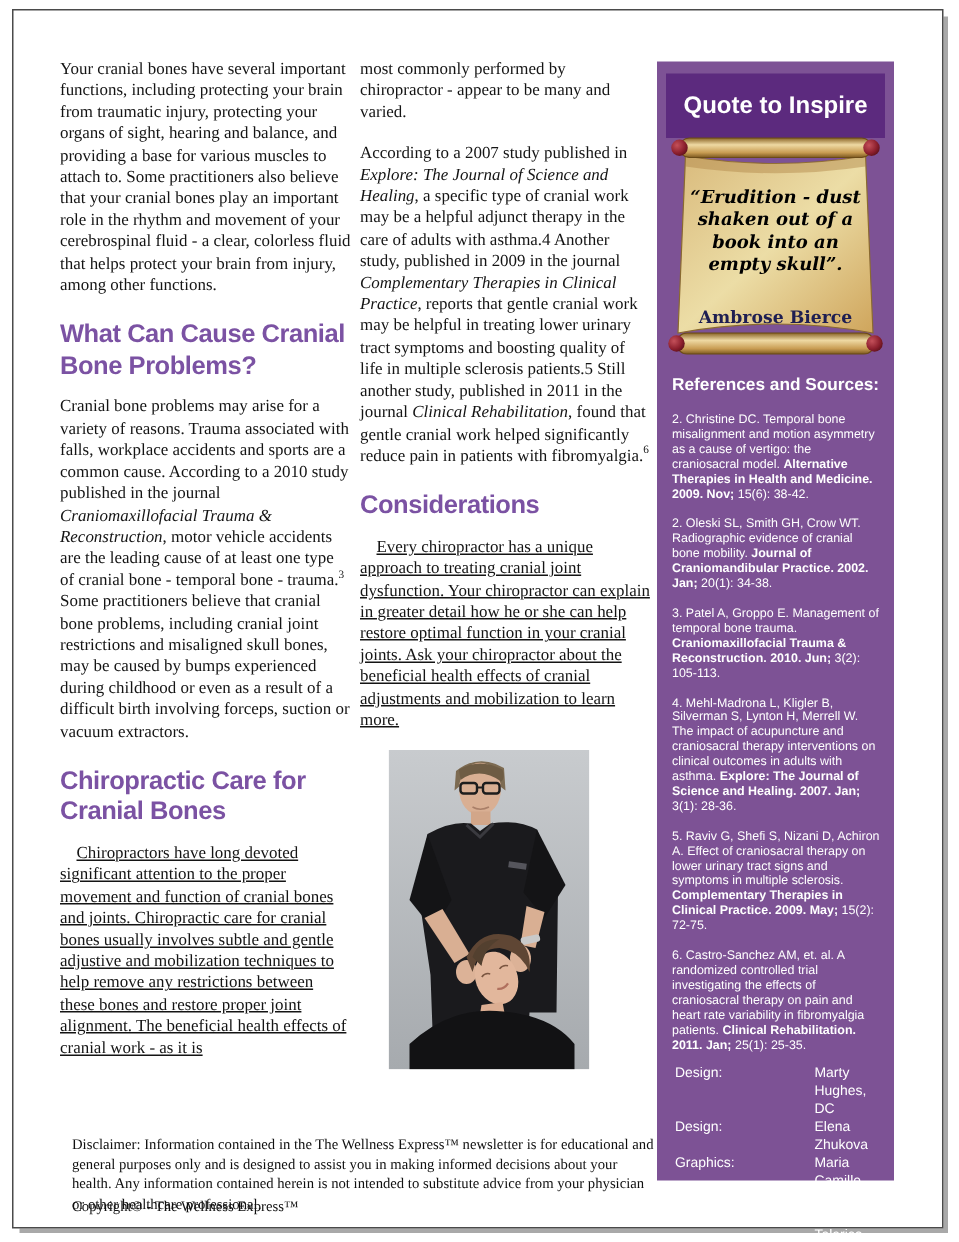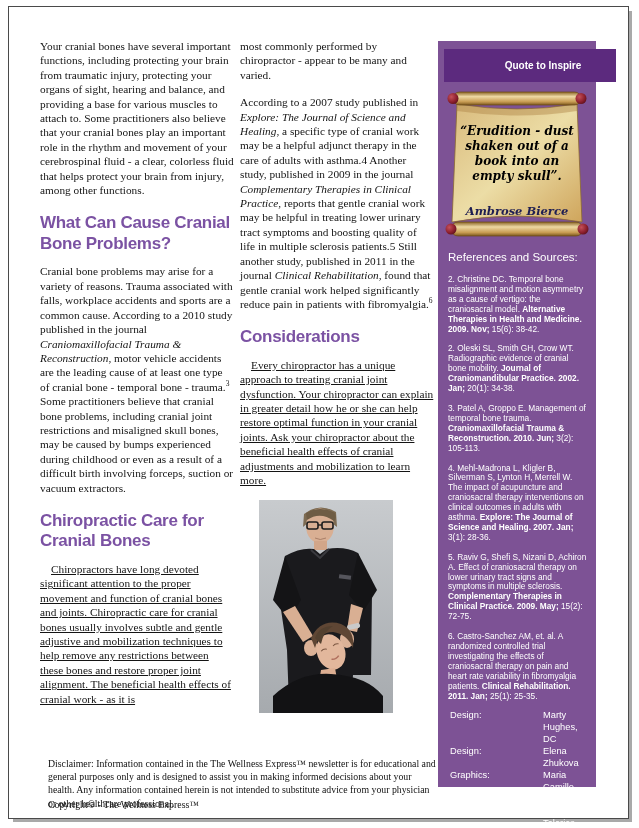--- a/index.html
+++ b/index.html
@@ -35,40 +35,40 @@
     width:134px; height:213px; margin:10px 0 0 19px;
     overflow:hidden;
   }
   .photo svg { display:block; width:134px; height:213px; }
   
   .sidebar {
     position:absolute; left:429px; top:34px; width:158px; height:746px;
     background:#7d5295;
   }
   .quote-bar {
-    position:absolute; left:6px; top:8px; width:146px; height:33px;
+    position:absolute; left:6px; top:8px; width:146px; height:43px;
     background:#5c2a7e; color:#ffffff;
-    font-family:"Liberation Sans", sans-serif; font-weight:bold; font-size:10px;
-    display:flex; align-items:center; justify-content:center;padding-left:26px;
+    font-family:"Liberation Sans", sans-serif; font-weight:bold; font-size:16px;
+    display:flex; align-items:center; justify-content:center;
   }
   .scroll-wrap { position:absolute; left:5px; top:47px; width:148px; height:156px; }
   .scroll-wrap svg { display:block; width:148px; height:156px; }
   .quote-text {
     position:absolute; left:10px; right:10px; top:36px; text-align:center;
     font-family:"DejaVu Serif", serif; font-style:italic; font-weight:bold;
     font-size:12px; line-height:15px; color:#000000;
   }
   .quote-author {
     position:absolute; left:10px; right:10px; top:116px; text-align:center;
-    font-family:"DejaVu Serif", serif; font-style:italic; font-weight:bold;
+    font-family:"DejaVu Serif", serif; font-weight:bold;
     font-size:11.5px; color:#1e1e52;
   }
   .refs-heading {
     position:absolute; left:10px; top:210px; color:#ffffff;
-    font-family:"Liberation Sans", sans-serif; font-weight:normal; font-size:11.5px;
+    font-family:"Liberation Sans", sans-serif; font-weight:bold; font-size:11.5px;
   }
   .refs {
     position:absolute; left:10px; top:234px; width:139px; color:#ffffff;
     font-family:"Liberation Sans", sans-serif; font-size:8.3px; line-height:9.9px;
   }
   .ref { margin-bottom:10px; }
   .ref b { font-weight:bold; }
   .credits {
     position:absolute; left:12px; top:668px; width:142px; color:#ffffff;
     font-family:"Liberation Sans", sans-serif; font-size:9.3px; line-height:12px;

